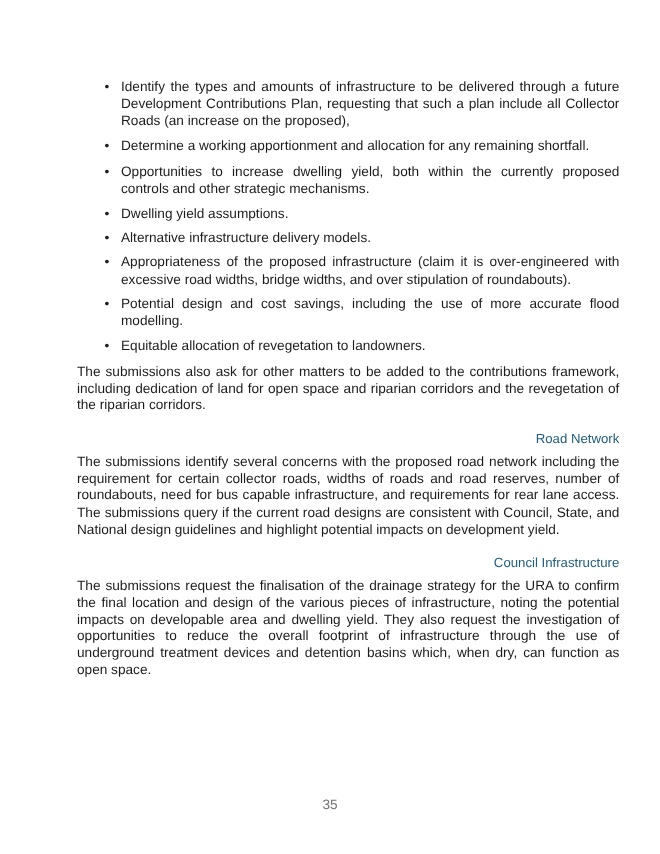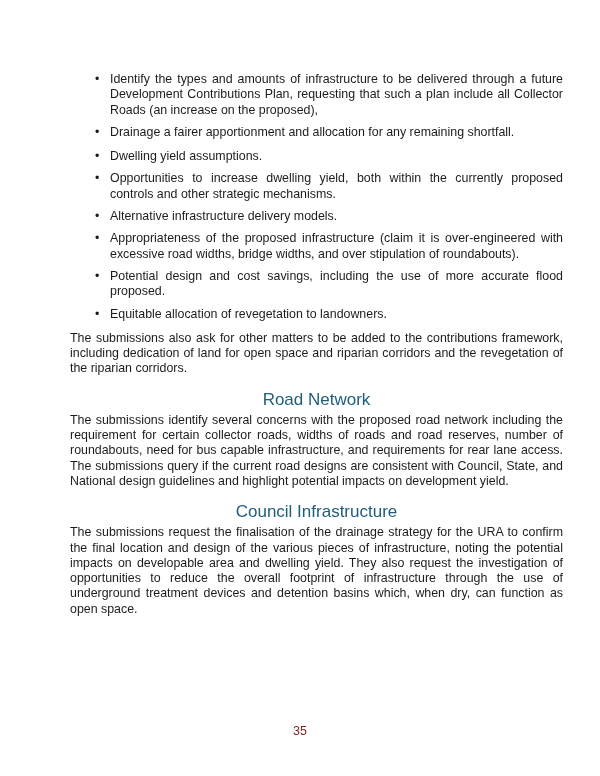--- a/index.html
+++ b/index.html
@@ -42,57 +42,57 @@
   ul.bullets li:last-child {
     margin-bottom: 0;
   }
   ul.bullets li::before {
     content: "\2022";
     position: absolute;
     left: 25px;
     top: 0;
   }
   h2.section-heading {
-    font-size: 17px;
+    font-size: 12px;
     line-height: 19px;
     font-weight: 400;
     color: #215e7c;
     margin: 13px 0 4px 0;
-    text-align: center;
+    text-align: right;
   }
   .footer {
     position: absolute;
     top: 724px;
     left: 0;
     width: 600px;
     text-align: center;
     font-size: 12.4px;
     line-height: 15px;
-    color: #7f1d1d;
+    color: #737373;
   }
 </style>
 </head>
 <body>
 
 <div class="page">
   <div class="content">
 
 
     <ul class="bullets">
       <li>Identify the types and amounts of infrastructure to be delivered through a future Development Contributions Plan, requesting that such a plan include all Collector Roads (an increase on the proposed),</li>
-      <li>Drainage a fairer apportionment and allocation for any remaining shortfall.</li>
+      <li>Determine a working apportionment and allocation for any remaining shortfall.</li>
     </ul>
 
 
     <ul class="bullets">
+      <li>Opportunities to increase dwelling yield, both within the currently proposed controls and other strategic mechanisms.</li>
       <li>Dwelling yield assumptions.</li>
-      <li>Opportunities to increase dwelling yield, both within the currently proposed controls and other strategic mechanisms.</li>
       <li>Alternative infrastructure delivery models.</li>
       <li>Appropriateness of the proposed infrastructure (claim it is over-engineered with excessive road widths, bridge widths, and over stipulation of roundabouts).</li>
-      <li>Potential design and cost savings, including the use of more accurate flood proposed.</li>
+      <li>Potential design and cost savings, including the use of more accurate flood modelling.</li>
       <li>Equitable allocation of revegetation to landowners.</li>
     </ul>
 
     <p>The submissions also ask for other matters to be added to the contributions framework, including dedication of land for open space and riparian corridors and the revegetation of the riparian corridors.</p>
 
     <h2 class="section-heading">Road Network</h2>
 
     <p>The submissions identify several concerns with the proposed road network including the requirement for certain collector roads, widths of roads and road reserves, number of roundabouts, need for bus capable infrastructure, and requirements for rear lane access. The submissions query if the current road designs are consistent with Council, State, and National design guidelines and highlight potential impacts on development yield.</p>
 
     <h2 class="section-heading">Council Infrastructure</h2>

